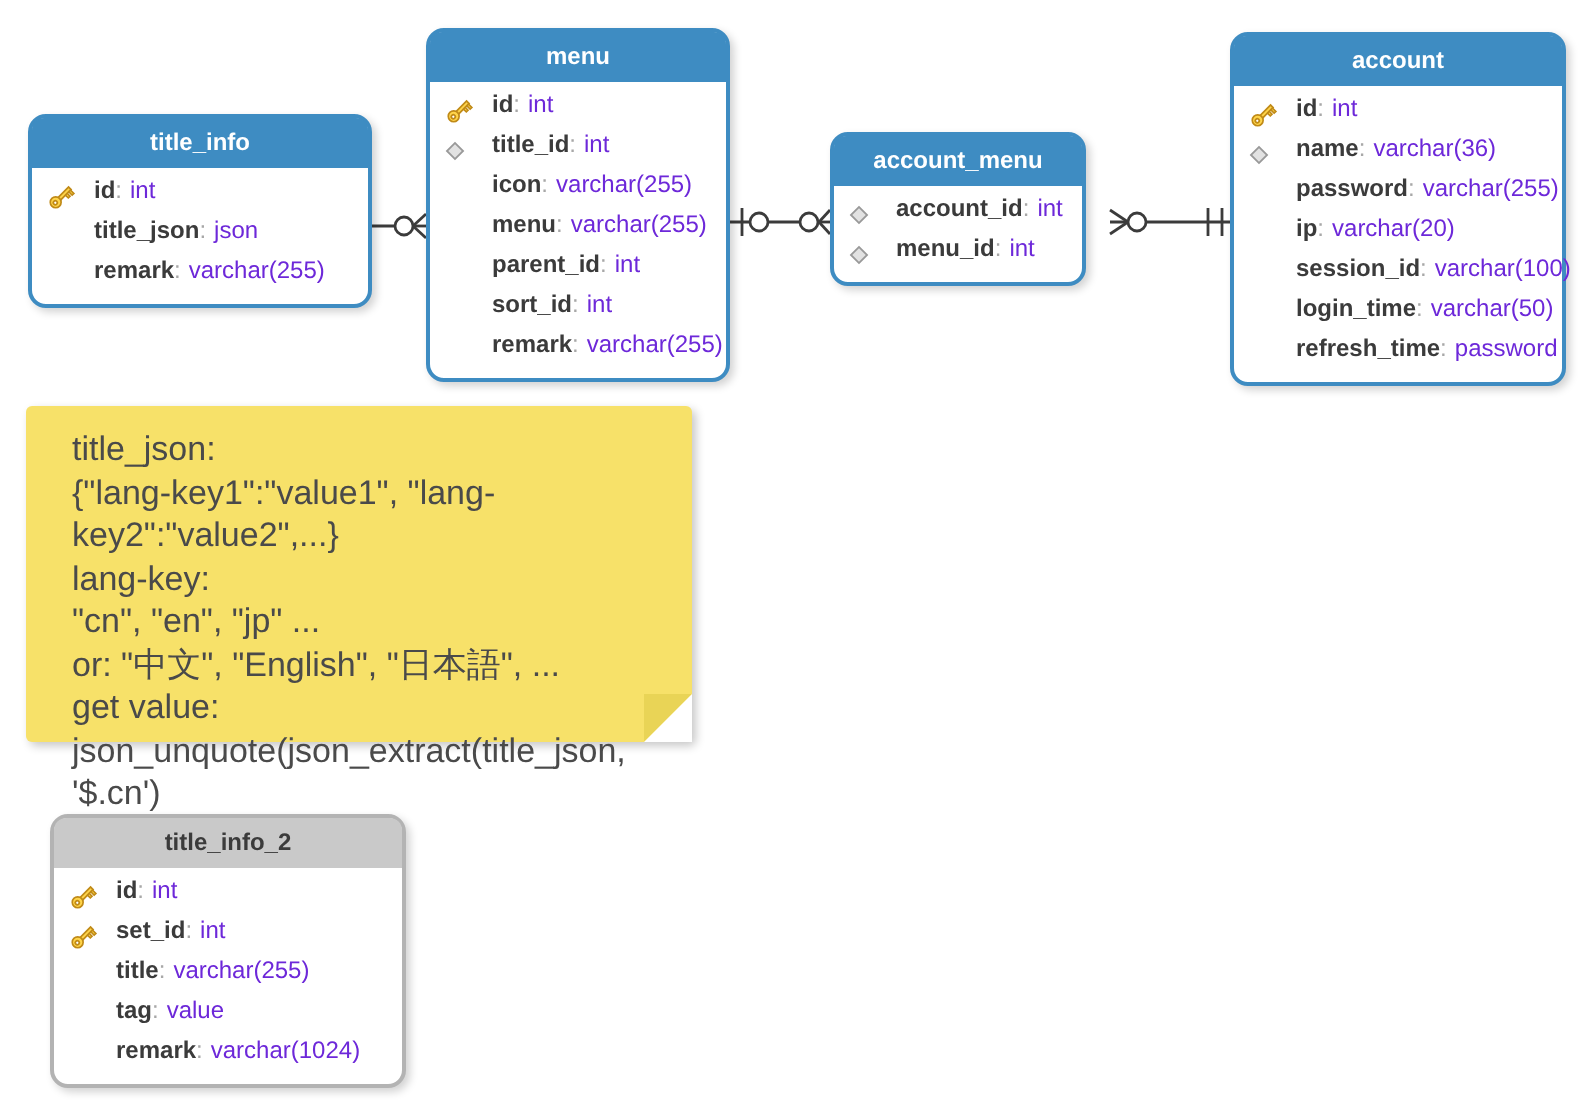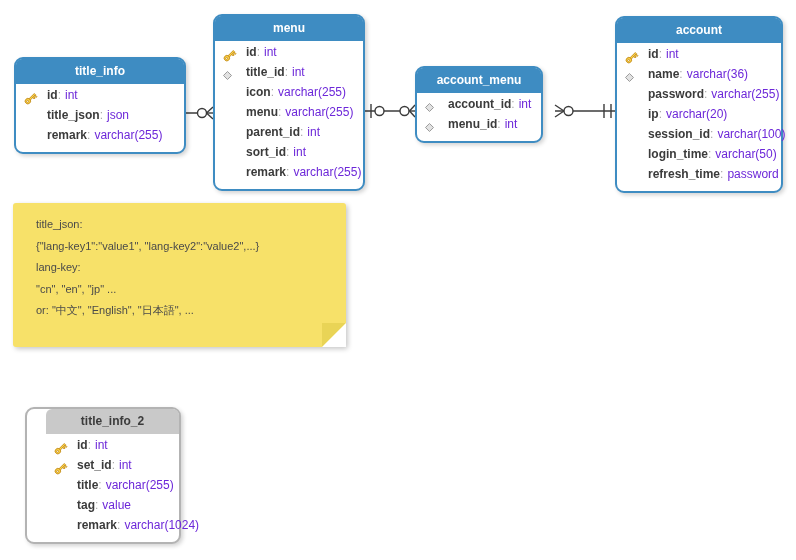--- a/index.html
+++ b/index.html
@@ -25,22 +25,22 @@
   .col-row {
     height:20px; display:flex; 
     padding:0 6px 0 7px; font-size:12px; white-space:nowrap;
   }
   .col-icon { width:24px; flex:none; display:inline-flex; align-items:center; }
   .col-name { color:#3b3b3b; font-weight:bold; }
   .col-sep  { color:#a8a8a8; margin-right:4px; }
   .col-type { color:#6d28d9; }
 
   .note {
-    position:absolute; left:13px; top:203px; width:333px; height:144px;
-    background:#f7e169; border-radius:3px; color:#4a4a4a; font-size:11px;
+    position:absolute; left:13px; top:203px; width:333px; height:168px;
+    background:#f7e169; border-radius:3px; color:#4a4a4a; font-size:17px;
     box-shadow:2px 2px 5px rgba(0,0,0,0.22);
   }
   .note-lines { padding:11px 10px 0 23px; }
   .note-line { line-height:21.5px; }
   .fold-flap {
     position:absolute; right:0; bottom:0; width:0; height:0;
     border-right:24px solid transparent; border-top:24px solid #e9d456;
   }
   .fold-cut {
     position:absolute; right:0; bottom:0; width:0; height:0;
@@ -268,26 +268,27 @@
       </div>
     </div>
 
   <div class="note">
     <div class="note-lines">
       <div class="note-line">title_json:</div>
       <div class="note-line">{"lang-key1":"value1", "lang-key2":"value2",...}</div>
       <div class="note-line">lang-key:</div>
       <div class="note-line">"cn", "en", "jp" ...</div>
       <div class="note-line">or: "中文", "English", "日本語", ...</div>
+      <div class="note-line">get value: json_unquote(json_extract(title_json, '$.cn')</div>
     </div>
     <span class="fold-flap"></span>
     <span class="fold-cut"></span>
   </div>
 
-  <div class="table gray" style="left:25px; top:407px; width:156px;padding-left:19px;">
+  <div class="table gray" style="left:25px; top:407px; width:178px;">
       <div class="tbl-header">title_info_2</div>
       <div class="tbl-body">
         <div class="col-row">
           <span class="col-icon">
             <svg width="15" height="15" viewBox="0 0 16 16">
               <g transform="rotate(-45 8 8)" stroke="#c08a17" stroke-width="0.9">
                 <rect x="6" y="7.1" width="8.6" height="1.9" fill="#ffd54a"></rect>
                 <rect x="10.4" y="9" width="1.3" height="2.1" fill="#ffd54a"></rect>
                 <rect x="12.9" y="9" width="1.3" height="2.5" fill="#ffd54a"></rect>
                 <circle cx="4" cy="8" r="2.9" fill="#ffd54a"></circle>

